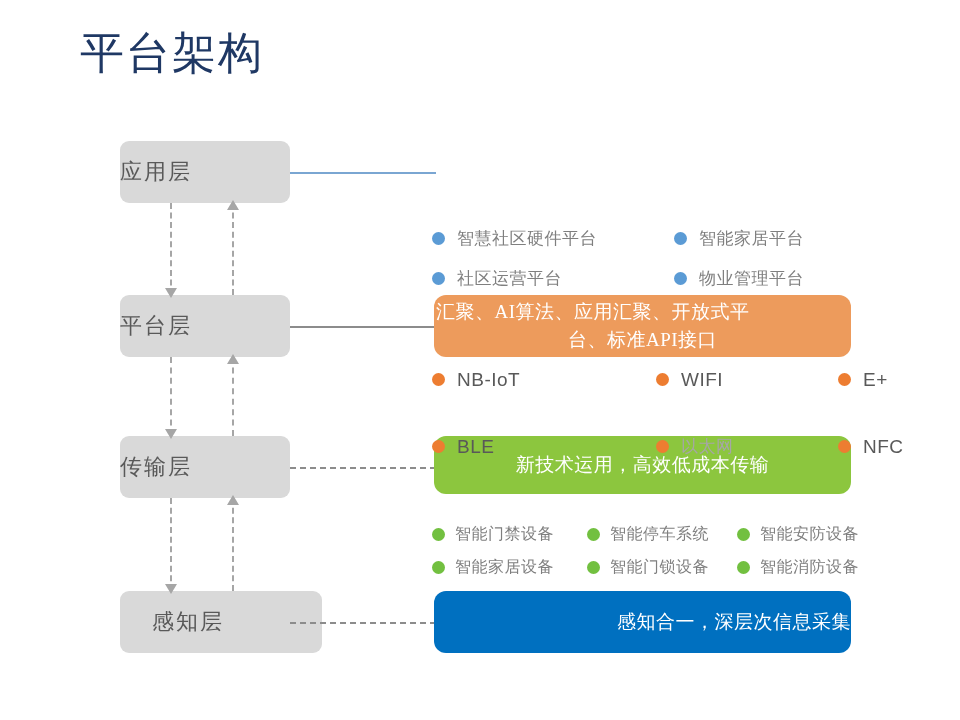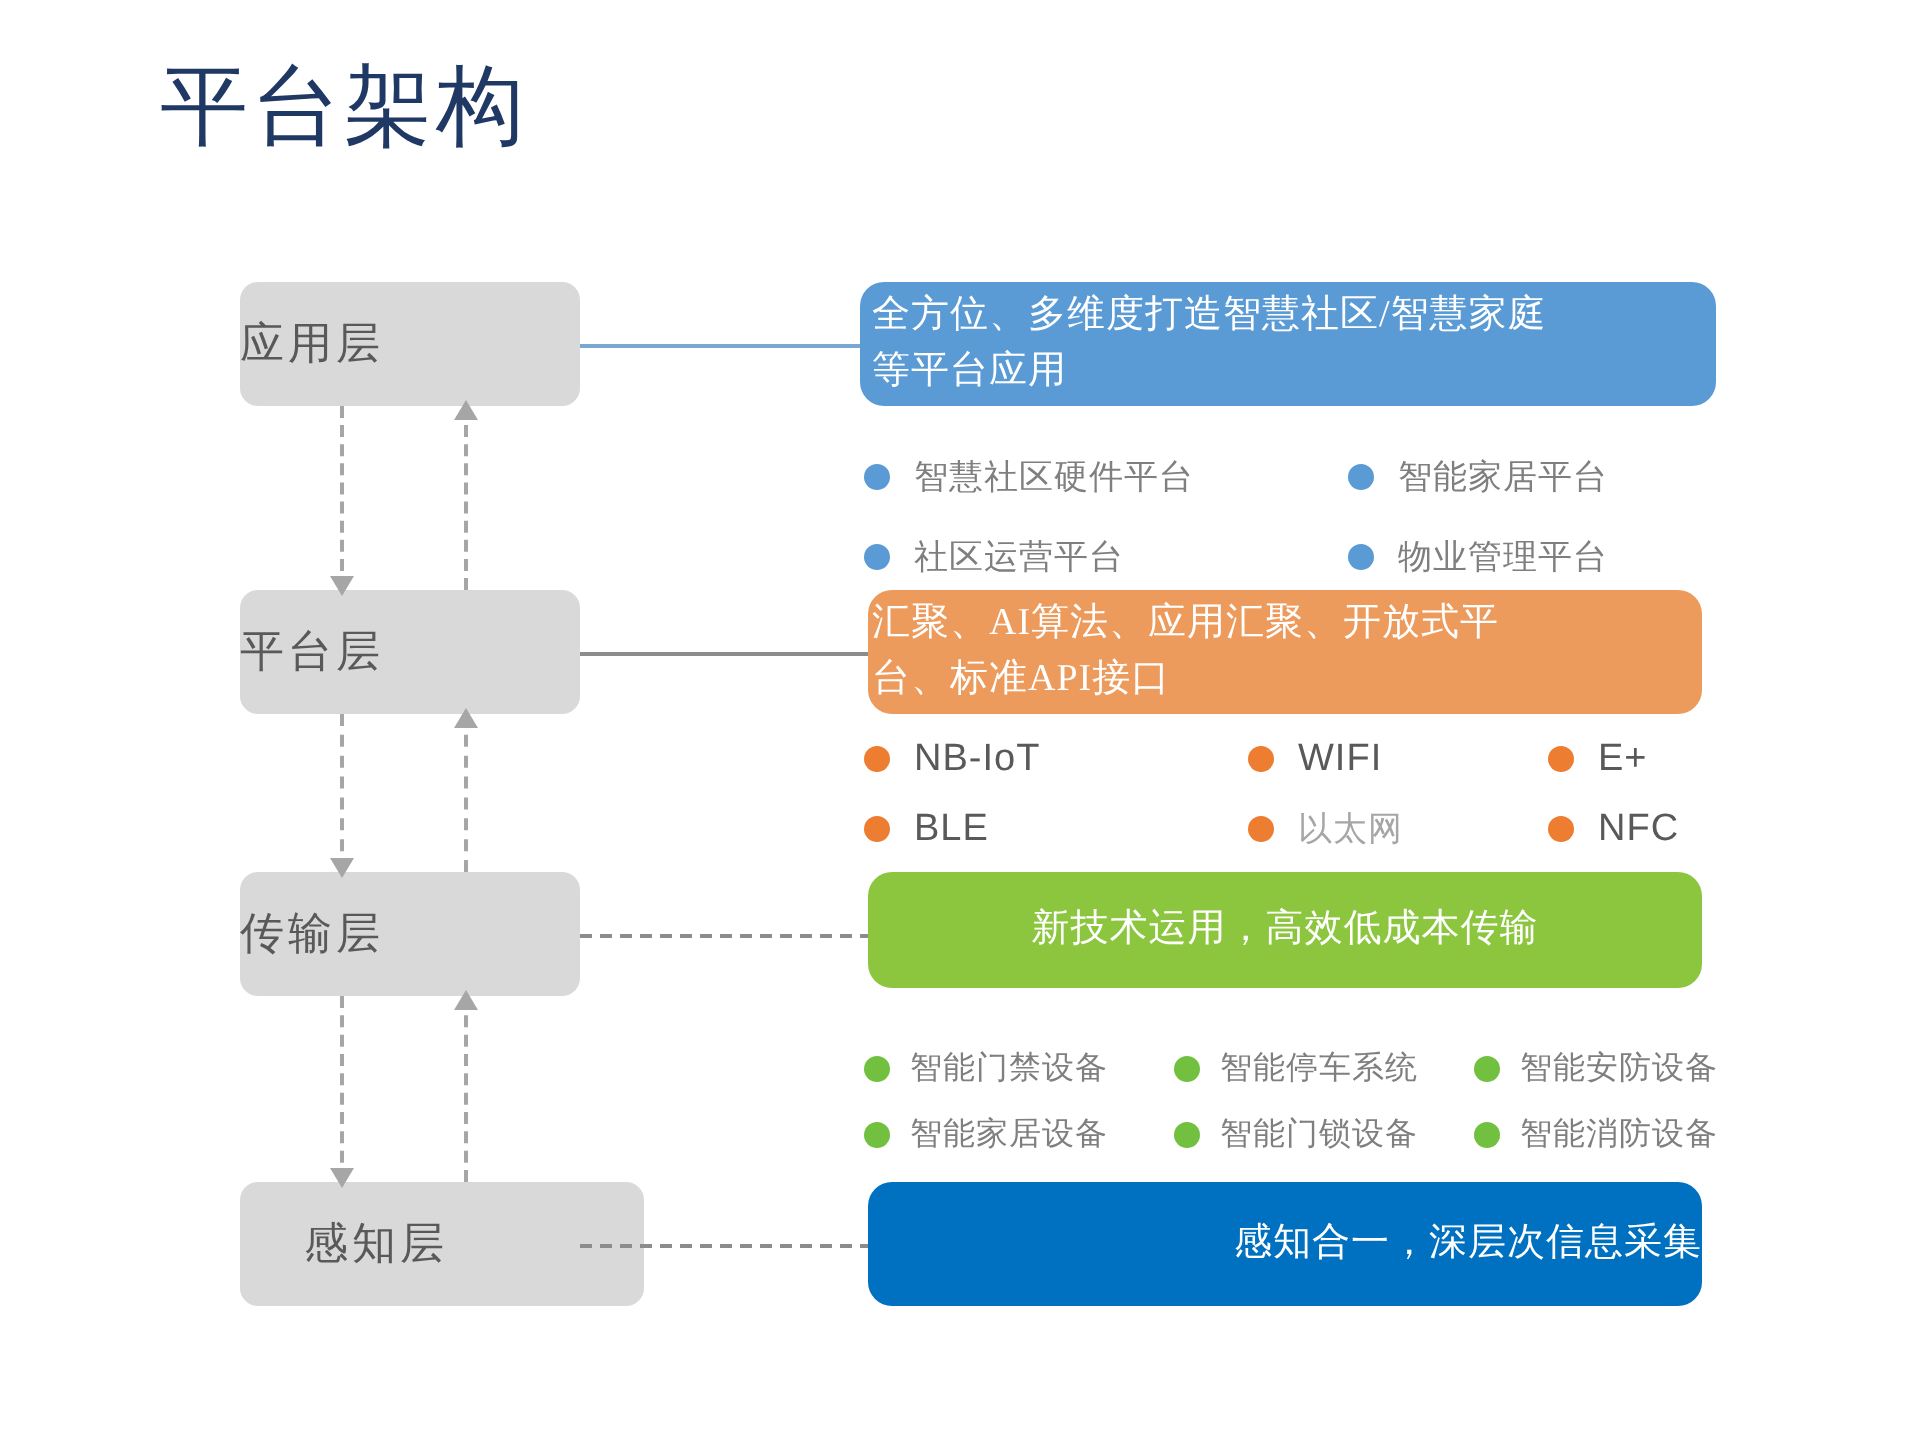--- a/index.html
+++ b/index.html
@@ -147,21 +147,21 @@
   #banner-2 {
     left: 434px; top: 436px; width: 417px; height: 58px;
     background: #8CC63E;
     text-align: center;
   }
   #banner-3 {
     left: 434px; top: 591px; width: 417px; height: 62px;
     background: #0070C0;
     text-align: right;
   }
-  .banner-line-2 { }
+  .banner-line-2 { text-align: center; }
 
   
   .bullets {
     position: absolute;
     display: grid;
     align-items: center;
   }
   .bullet-item {
     display: flex;
     align-items: center;
@@ -187,20 +187,21 @@
     grid-template-columns: 242px 1fr;
     grid-template-rows: 40px 40px;
   }
   #bullets-0 .dot { background: #5B9BD5; }
 
   
   #bullets-1 {
     left: 432px; top: 362px; width: 420px;
     grid-template-columns: 192px 150px 1fr;
     grid-template-rows: 35px 35px;
+    gap: 32px;
   }
   #bullets-1 .dot { background: #ED7D31; }
   #bullets-1 .bullet-label {
     font-family: "Liberation Sans", "DejaVu Sans", sans-serif;
     font-size: 19px;
     color: #595959;
   }
   #bullets-1 .bullet-label.cjk {
     font-family: "Liberation Serif", "DejaVu Serif", serif;
     font-size: 17px;
@@ -253,24 +254,20 @@
     <div class="arrow-head down"></div>
     <div class="arrow-line up"></div>
     <div class="arrow-head up"></div>
   </div>
 
   <div class="connector" id="connector-0"></div>
   <div class="connector" id="connector-1"></div>
   <div class="connector" id="connector-2"></div>
   <div class="connector" id="connector-3"></div>
 
-  <div class="banner" id="banner-0">
-    <div>全方位、多维度打造智慧社区/智慧家庭</div>
-    <div>等平台应用</div>
-  </div>
   <div class="banner" id="banner-1">
     <div>汇聚、AI算法、应用汇聚、开放式平</div>
     <div class="banner-line-2">台、标准API接口</div>
   </div>
   <div class="banner" id="banner-2">
     <div>新技术运用，高效低成本传输</div>
   </div>
   <div class="banner" id="banner-3">
     <div>感知合一，深层次信息采集</div>
   </div>

